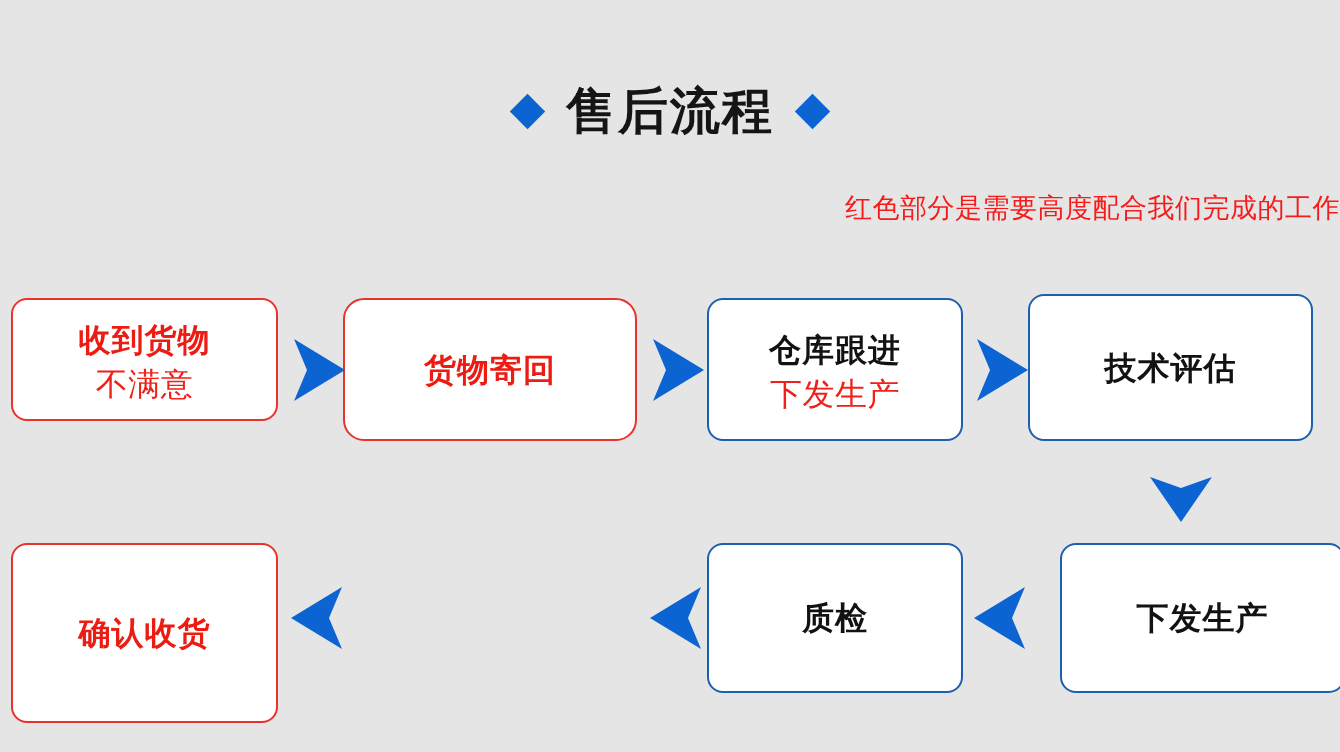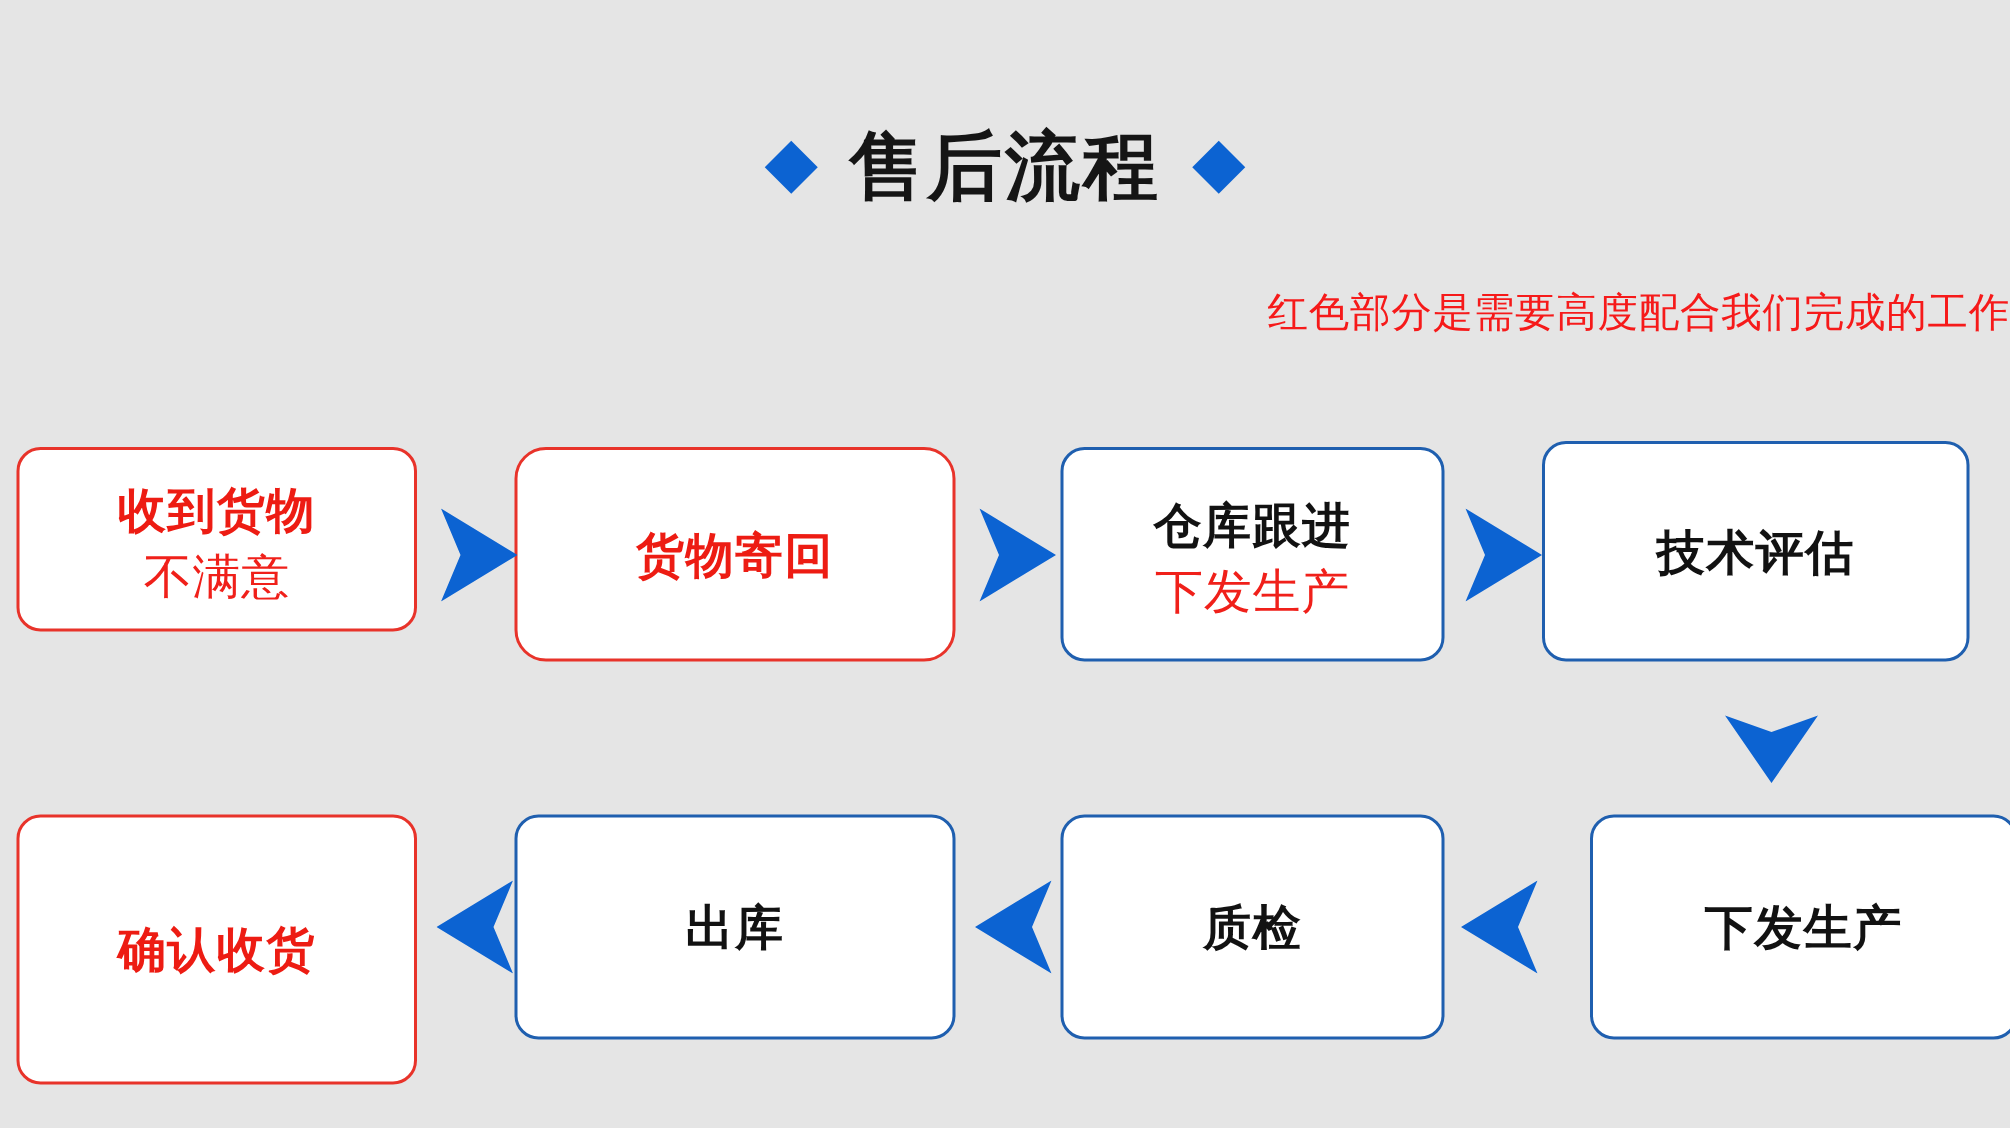--- a/index.html
+++ b/index.html
@@ -130,23 +130,20 @@
   </div>
 
   <div class="node blue" style="left:1028px; top:294px; width:285px; height:147px;">
     <div class="node-title black-text">技术评估</div>
   </div>
 
   <div class="node red" style="left:11px; top:543px; width:267px; height:180px;">
     <div class="node-title red-text">确认收货</div>
   </div>
 
-  <div class="node blue" style="left:343px; top:543px; width:294px; height:150px;">
-    <div class="node-title black-text">出库</div>
-  </div>
 
   <div class="node blue" style="left:707px; top:543px; width:256px; height:150px;">
     <div class="node-title black-text">质检</div>
   </div>
 
   <div class="node blue" style="left:1060px; top:543px; width:285px; height:150px;">
     <div class="node-title black-text">下发生产</div>
   </div>
 
   <div class="arrow" style="left:291px; top:339px;">

